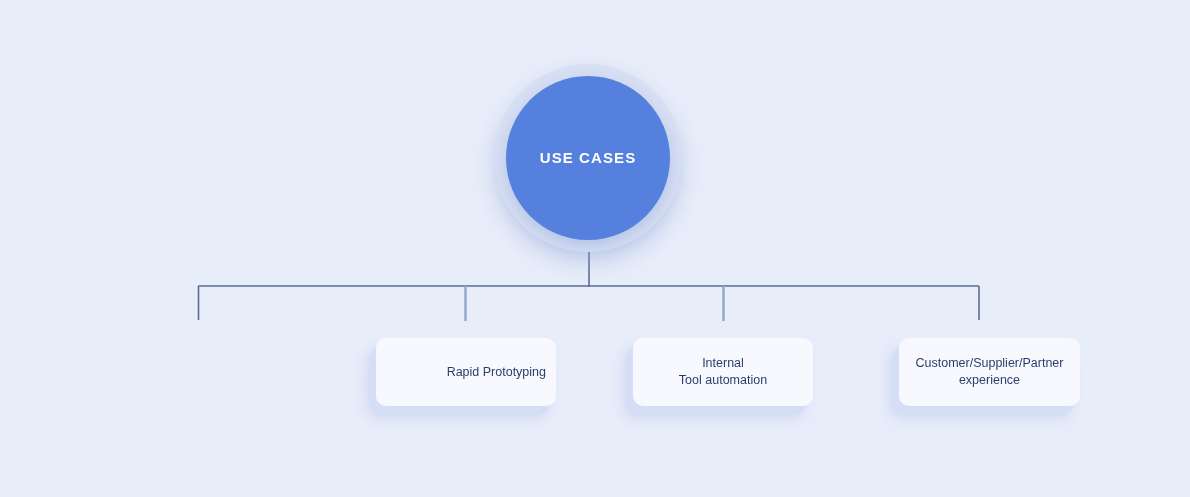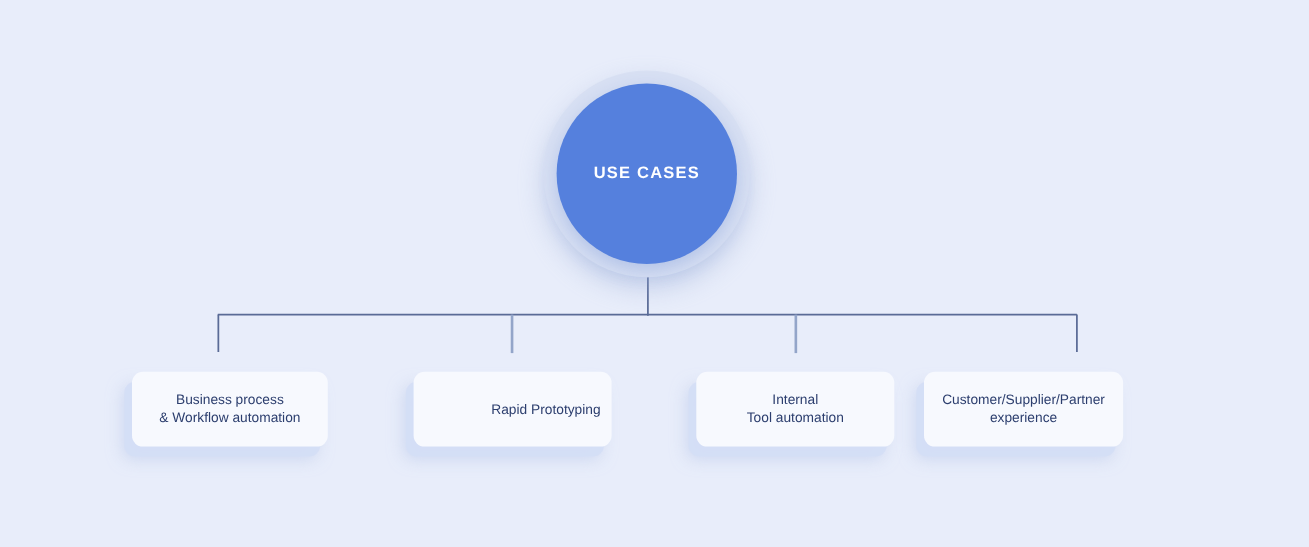--- a/index.html
+++ b/index.html
@@ -82,21 +82,21 @@
     font-size: 12.5px;
     line-height: 17px;
     text-align: center;
     padding: 0 10px;
     white-space: pre-line;
   }
 
   .leaf-1 { left: 120px; width: 178px; }
   .leaf-2 { left: 376px; width: 180px; justify-content: flex-end; }
   .leaf-3 { left: 633px; width: 180px; }
-  .leaf-4 { left: 840px; width: 181px; }
+  .leaf-4 { left: 899px; width: 181px; }
 </style>
 </head>
 <body>
 
 <div id="diagram">
 
   <svg class="connector-layer" viewBox="0 0 1190 497" width="1190" height="497" aria-hidden="true">
 
     <line x1="589" y1="252" x2="589" y2="287" stroke="#5a6b96" stroke-width="1.6"></line>
 
@@ -106,24 +106,20 @@
     <line x1="465.5" y1="286" x2="465.5" y2="321" stroke="#93a5c9" stroke-width="2.4"></line>
     <line x1="723.5" y1="286" x2="723.5" y2="321" stroke="#93a5c9" stroke-width="2.4"></line>
     <line x1="979" y1="286" x2="979" y2="320" stroke="#5a6b96" stroke-width="1.6"></line>
   </svg>
 
   <div class="root-halo"></div>
   <div class="root-circle">
     <span class="root-label">USE CASES</span>
   </div>
 
-  <div class="leaf leaf-1">
-    <span class="leaf-label">Business process
-&amp; Workflow automation</span>
-  </div>
 
   <div class="leaf leaf-2">
     <span class="leaf-label">Rapid Prototyping</span>
   </div>
 
   <div class="leaf leaf-3">
     <span class="leaf-label">Internal
 Tool automation</span>
   </div>
 

